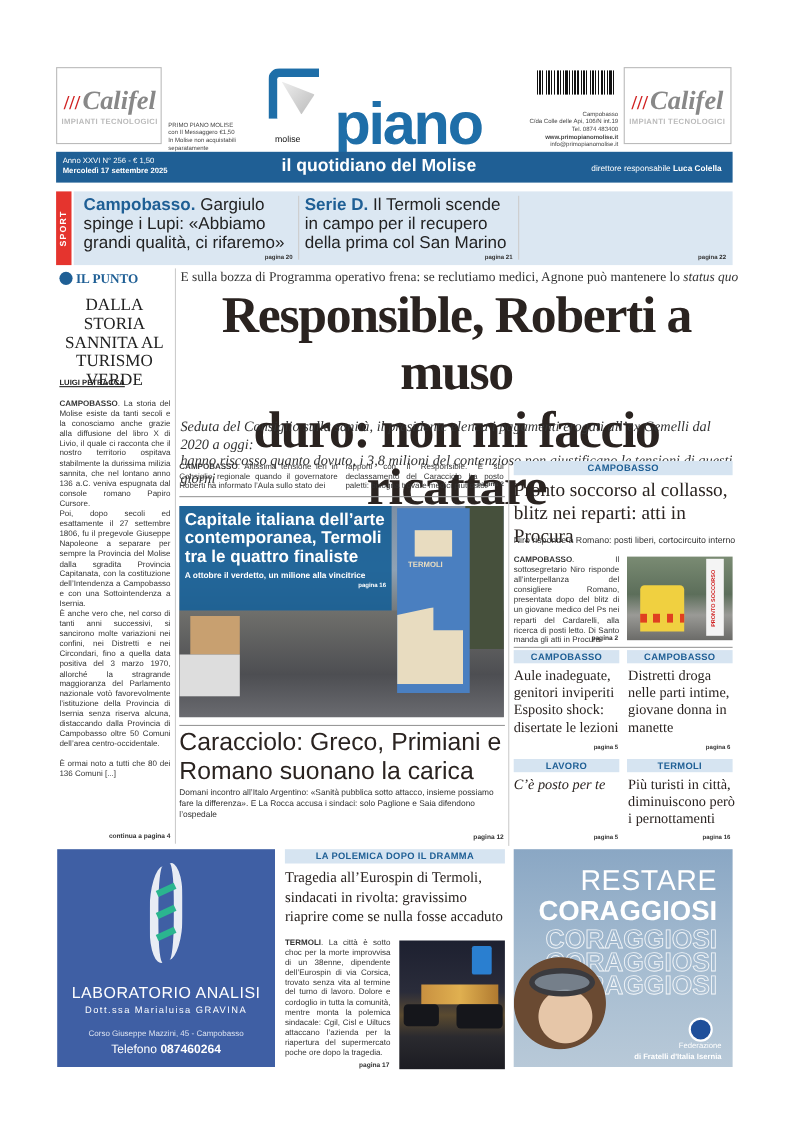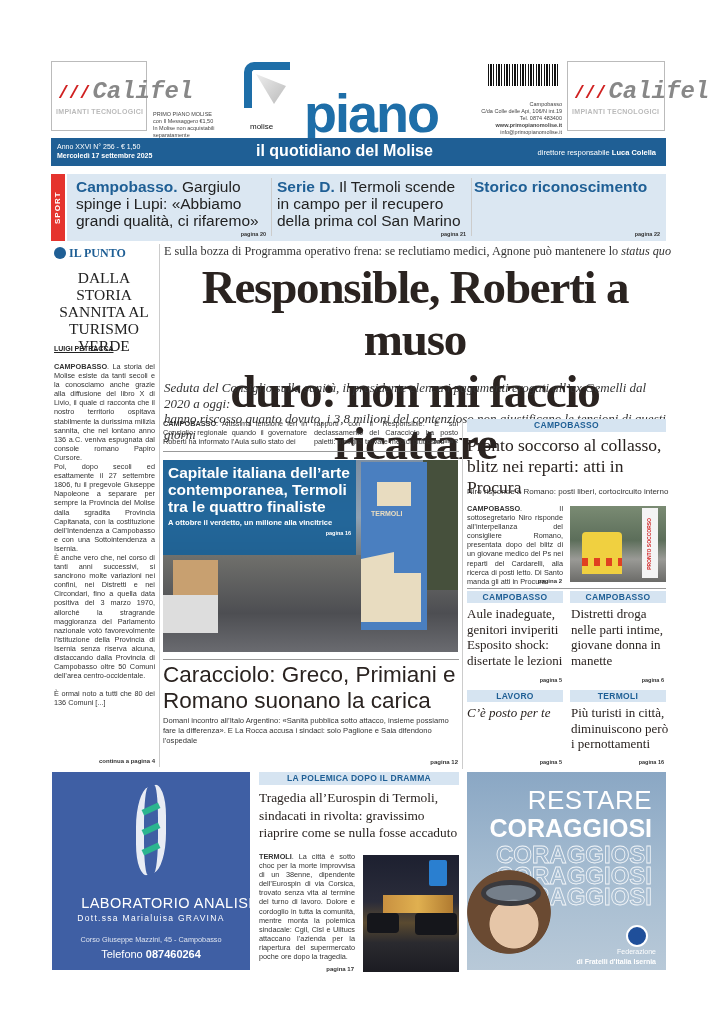--- a/index.html
+++ b/index.html
@@ -2,21 +2,21 @@
 <html><head>
 <meta charset="utf-8">
 <style>
   * { margin:0; padding:0; box-sizing:border-box; }
   html, body { width:717px; height:1024px; background:#fff; overflow:hidden; }
   body { position:relative; font-family:"Liberation Sans", sans-serif; color:#222; }
   .abs { position:absolute; }
 
   
   .adbox { border:1px solid #bbb; background:#fff; }
-  .calfel { font-family:Liberation Mono, monospace; font-style:italic; font-weight:bold; color:#888; font-size:24px; line-height:24px; }
+  .calfel { font-family:Liberation Serif, serif; font-style:italic; font-weight:bold; color:#888; font-size:24px; line-height:24px; }
   .calfel .red { color:#d02020; font-style:normal; font-size:18px; margin-right:2px; }
   .calfel-sub { font-size:7px; font-weight:bold; color:#bbb; letter-spacing:0.3px; }
   .small { font-size:5.5px; line-height:7px; color:#444; }
   .logo-primo { font-family:"Liberation Sans", sans-serif; font-size:54px; font-weight:bold; color:#111; letter-spacing:-2px; line-height:42px; }
   .logo-piano { font-family:"Liberation Sans", sans-serif; font-size:54px; font-weight:bold; color:#1e6ea8; letter-spacing:-2px; line-height:42px; }
   .bluebar { background:#1f5f95; color:#fff; }
   .barcode { background:repeating-linear-gradient(90deg,#111 0 1px,#fff 1px 2px,#111 2px 4px,#fff 4px 5px,#111 5px 6px,#fff 6px 8px); }
 
   
   .sport-tag { background:#e5342e; color:#fff; font-size:8px; font-weight:bold; writing-mode:vertical-rl; transform:rotate(180deg); text-align:center; letter-spacing:1px; }
@@ -95,21 +95,21 @@
   <b>Campobasso.</b> <span>Gargiulo spinge i Lupi: «Abbiamo grandi qualità, ci rifaremo»</span>
 </div>
 <div class="abs pg" style="left:200px;top:231px;width:66px;">pagina 20</div>
 <div class="abs vrule" style="left:271px;top:178px;height:58px;"></div>
 <div class="abs sport-item" style="left:277px;top:178px;width:190px;">
   <b>Serie D.</b> <span>Il Termoli scende in campo per il recupero della prima col San Marino</span>
 </div>
 <div class="abs pg" style="left:400px;top:231px;width:66px;">pagina 21</div>
 <div class="abs vrule" style="left:471px;top:178px;height:58px;"></div>
 <div class="abs sport-item" style="left:474px;top:178px;width:190px;">
-  <b>Storico riconoscimento</b><br>
+  <br>
 </div>
 <div class="abs pg" style="left:594px;top:231px;width:66px;">pagina 22</div>
 
 <div class="abs punto-logo" style="left:54px;top:246px;">
   <span style="display:inline-block;width:12px;height:12px;border-radius:50%;background:#1f5f95;vertical-align:-2px;"></span>
   <span>IL PUNTO</span>
 </div>
 <div class="abs punto-title" style="left:54px;top:269px;width:100px;">DALLA STORIA SANNITA AL TURISMO VERDE</div>
 <div class="abs byline" style="left:54px;top:345px;">LUIGI PETRACCA</div>
 <div class="abs body-text" style="left:54px;top:362px;width:101px;">
@@ -201,21 +201,21 @@
 <div class="abs serif" style="left:571px;top:705px;width:98px;font-size:13px;line-height:15.5px;color:#2a2320;">Più turisti in città, diminuiscono però i pernottamenti</div>
 <div class="abs pg" style="left:620px;top:759px;width:44px;">pagina 16</div>
 
 <div class="abs ad-lab" style="left:52px;top:772px;width:198px;height:198px;">
   <div style="position:absolute;left:78px;top:14px;width:42px;height:88px;">
     <div style="position:absolute;left:6px;top:0;width:30px;height:88px;border-left:8px solid #e8ecf4;border-right:8px solid #e8ecf4;border-radius:40%;transform:skewY(-20deg);"></div>
     <div style="position:absolute;left:12px;top:20px;width:18px;height:6px;background:#2bb58f;transform:rotate(-25deg);"></div>
     <div style="position:absolute;left:12px;top:40px;width:18px;height:6px;background:#2bb58f;transform:rotate(-25deg);"></div>
     <div style="position:absolute;left:12px;top:60px;width:18px;height:6px;background:#2bb58f;transform:rotate(-25deg);"></div>
   </div>
-  <div style="position:absolute;left:0;top:123px;width:100%;font-size:14.5px;letter-spacing:0.5px;margin-left:16px;">LABORATORIO ANALISI</div>
+  <div style="position:absolute;left:0;top:123px;width:100%;font-size:14.5px;letter-spacing:0.5px;">LABORATORIO ANALISI</div>
   <div style="position:absolute;left:0;top:141px;width:100%;font-size:8.5px;letter-spacing:1.3px;">Dott.ssa Marialuisa GRAVINA</div>
   <div style="position:absolute;left:0;top:163px;width:100%;font-size:7.3px;color:#dde3f0;">Corso Giuseppe Mazzini, 45 - Campobasso</div>
   <div style="position:absolute;left:0;top:176px;width:100%;font-size:11px;"><span>Telefono</span> <b>087460264</b></div>
 </div>
 
 <div class="abs label-bar" style="left:259px;top:772px;width:200px;height:13px;line-height:13px;">LA POLEMICA DOPO IL DRAMMA</div>
 <div class="abs serif" style="left:259px;top:789px;width:205px;font-size:13.4px;line-height:17.5px;color:#2a2320;">Tragedia all’Eurospin di Termoli, sindacati in rivolta: gravissimo riaprire come se nulla fosse accaduto</div>
 <div class="abs body-text" style="left:259px;top:852px;width:96px;">
   <b>TERMOLI</b><span>. La città è sotto choc per la morte improvvisa di un 38enne, dipendente dell’Eurospin di via Corsica, trovato senza vita al termine del turno di lavoro. Dolore e cordoglio in tutta la comunità, mentre monta la polemica sindacale: Cgil, Cisl e Uiltucs attaccano l’azienda per la riapertura del supermercato poche ore dopo la tragedia.</span>
 </div>

